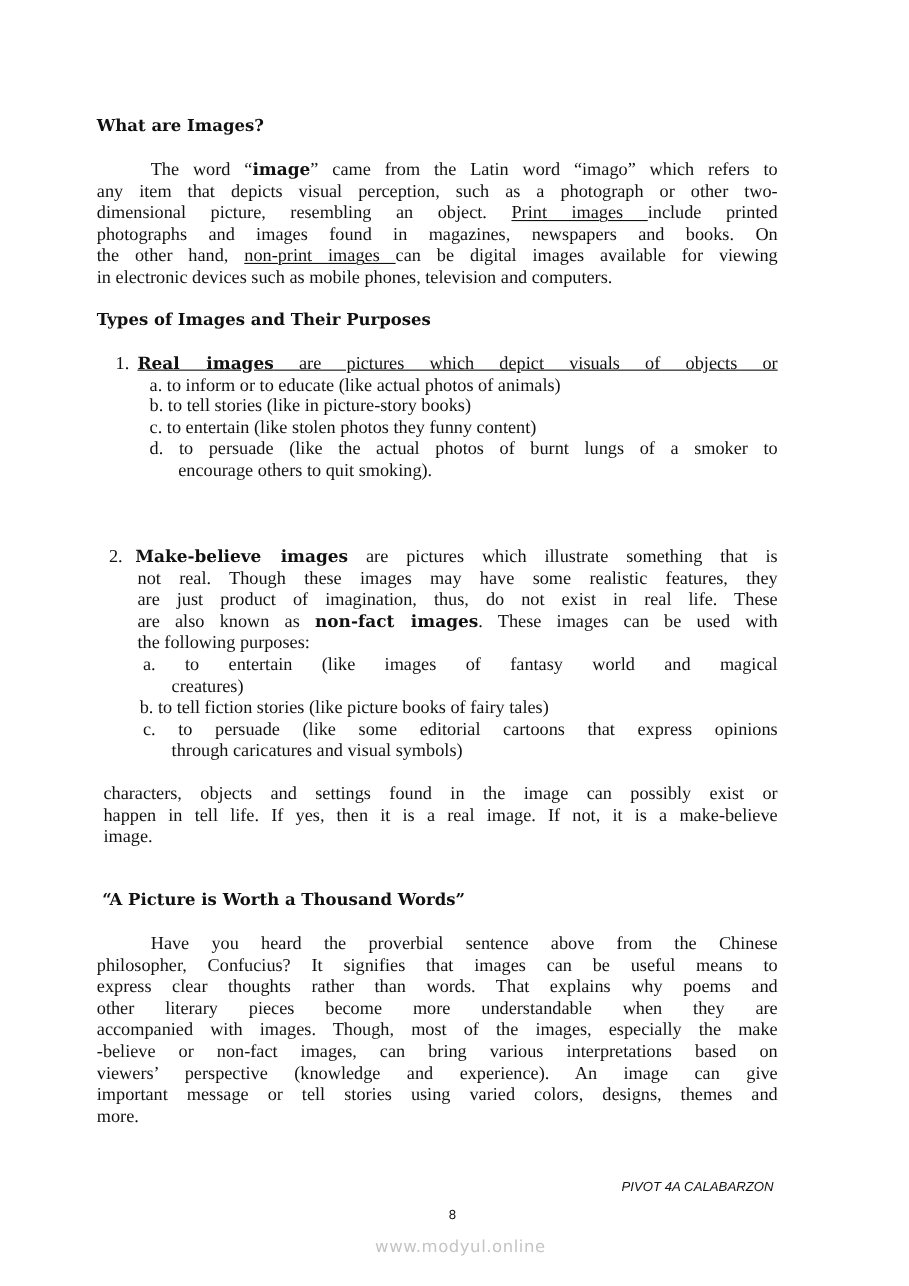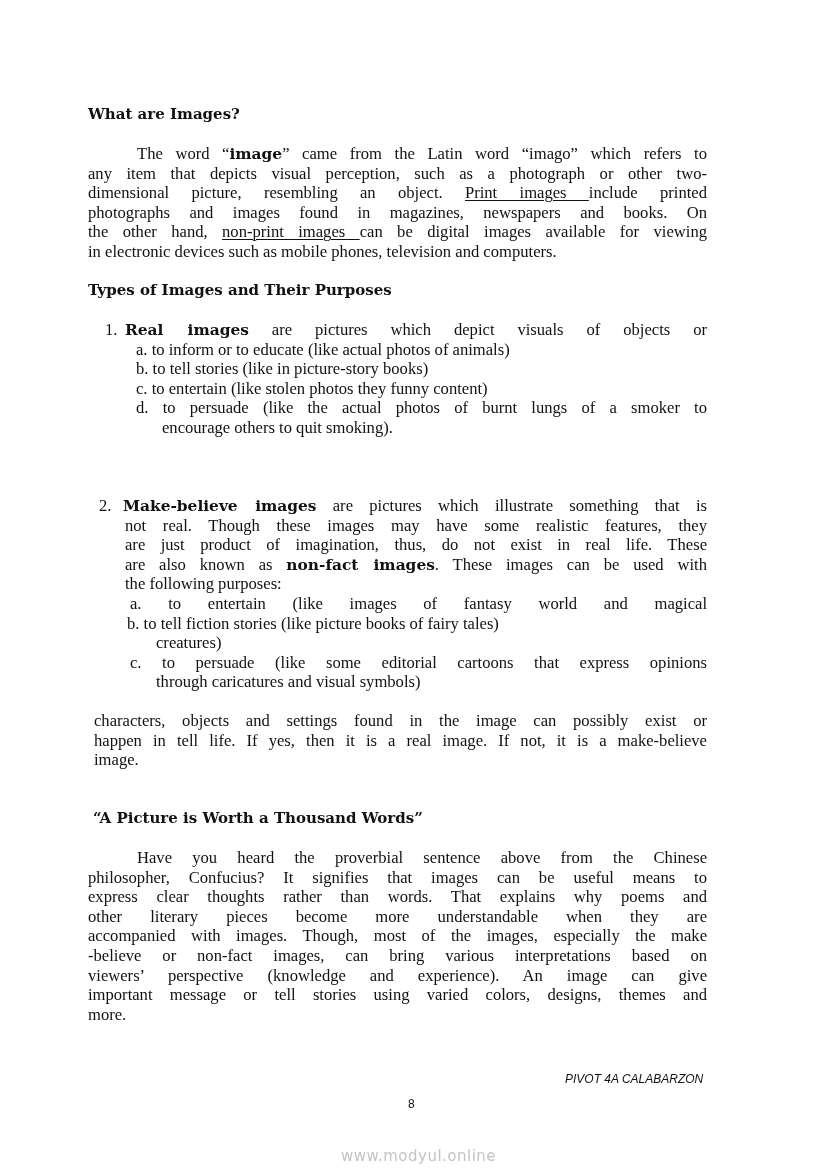--- a/index.html
+++ b/index.html
@@ -26,21 +26,21 @@
       position: absolute; left: 561px; top: 1072px;
       font-family: "Liberation Sans", sans-serif; font-style: italic; font-size: 12px;
       color: #111;
     }
     .page-num {
       position: absolute; left: 404px; top: 1097px;
       font-family: "Liberation Sans", sans-serif; font-size: 12px; color: #111;
     }
     .watermark {
       position: absolute; left: 337px; top: 1124px;
-      font-family: "DejaVu Sans", sans-serif; font-size: 15px; color: #c4c4c4; letter-spacing: 0.5px; margin-top: 23px;
+      font-family: "DejaVu Sans", sans-serif; font-size: 15px; color: #c4c4c4; letter-spacing: 0.5px;
     }
   </style>
 </head>
 <body>
 
 <div class="page">
 
   <div class="heading" style="left:84px; top:105px;">What are Images?</div>
 
   <div class="para text" style="left:84px; top:144px; width:619px;">
@@ -49,21 +49,21 @@
     <span class="line"><span>dimensional picture, resembling an object. </span><span class="ul">Print images </span><span>include printed</span></span>
     <span class="line">photographs and images found in magazines, newspapers and books. On</span>
     <span class="line"><span>the other hand, </span><span class="ul">non-print images </span><span>can be digital images available for viewing</span></span>
     <span class="line last">in electronic devices such as mobile phones, television and computers.</span>
   </div>
 
   <div class="heading" style="left:84px; top:281px;">Types of Images and Their Purposes</div>
 
   <div class="para text" style="left:101px; top:320px; width:602px;">
     <span style="position:absolute; left:0; top:0;">1.</span>
-    <div style="margin-left:20px;">
+    <div style="margin-left:20px;text-decoration:underline;">
       <span class="line"><b>Real images</b><span> are pictures which depict visuals of objects or</span></span>
     </div>
     <div style="margin-left:31px;">
       <span class="line last"><span>a.</span> <span> to inform or to educate (like actual photos of animals)</span></span>
       <span class="line last"><span>b.</span> <span>to tell stories (like in picture-story books)</span></span>
       <span class="line last"><span>c.</span> <span>to entertain (like stolen photos they funny content)</span></span>
       <span class="line"><span>d.</span> <span>to persuade (like the actual photos of burnt lungs of a smoker to</span></span>
       <span class="line last" style="padding-left:26px;">encourage others to quit smoking).</span>
     </div>
   </div>
@@ -72,22 +72,22 @@
     <span style="position:absolute; left:0; top:0;">2.</span>
     <div style="margin-left:24px;">
       <span class="line"><b>Make-believe images</b><span> are pictures which illustrate something that is</span></span>
       <span class="line" style="margin-left:2px;">not real. Though these images may have some realistic features, they</span>
       <span class="line" style="margin-left:2px;">are just product of imagination, thus, do not exist in real life. These</span>
       <span class="line" style="margin-left:2px;"><span>are also known as </span><b>non-fact images</b><span>. These images can be used with</span></span>
       <span class="line last" style="margin-left:2px;">the following purposes:</span>
     </div>
     <div style="margin-left:31px;">
       <span class="line"><span>a.</span> <span>to entertain (like images of  fantasy world and magical</span></span>
+      <span class="line last" style="padding-left:26px;">creatures)</span>
       <span class="line last" style="margin-left:-3px;"><span>b.</span> <span>to tell fiction stories (like picture books of fairy tales)</span></span>
-      <span class="line last" style="padding-left:26px;">creatures)</span>
       <span class="line"><span>c.</span> <span>to persuade (like some editorial cartoons that express opinions</span></span>
       <span class="line last" style="padding-left:26px;">through caricatures and visual symbols)</span>
     </div>
   </div>
 
   <div class="para text" style="left:90px; top:711px; width:613px;">
     <span class="line">characters, objects and settings found in the image can possibly exist or</span>
     <span class="line">happen in tell life. If yes, then it is a real image. If not, it is a make-believe</span>
     <span class="line last">image.</span>
   </div>

